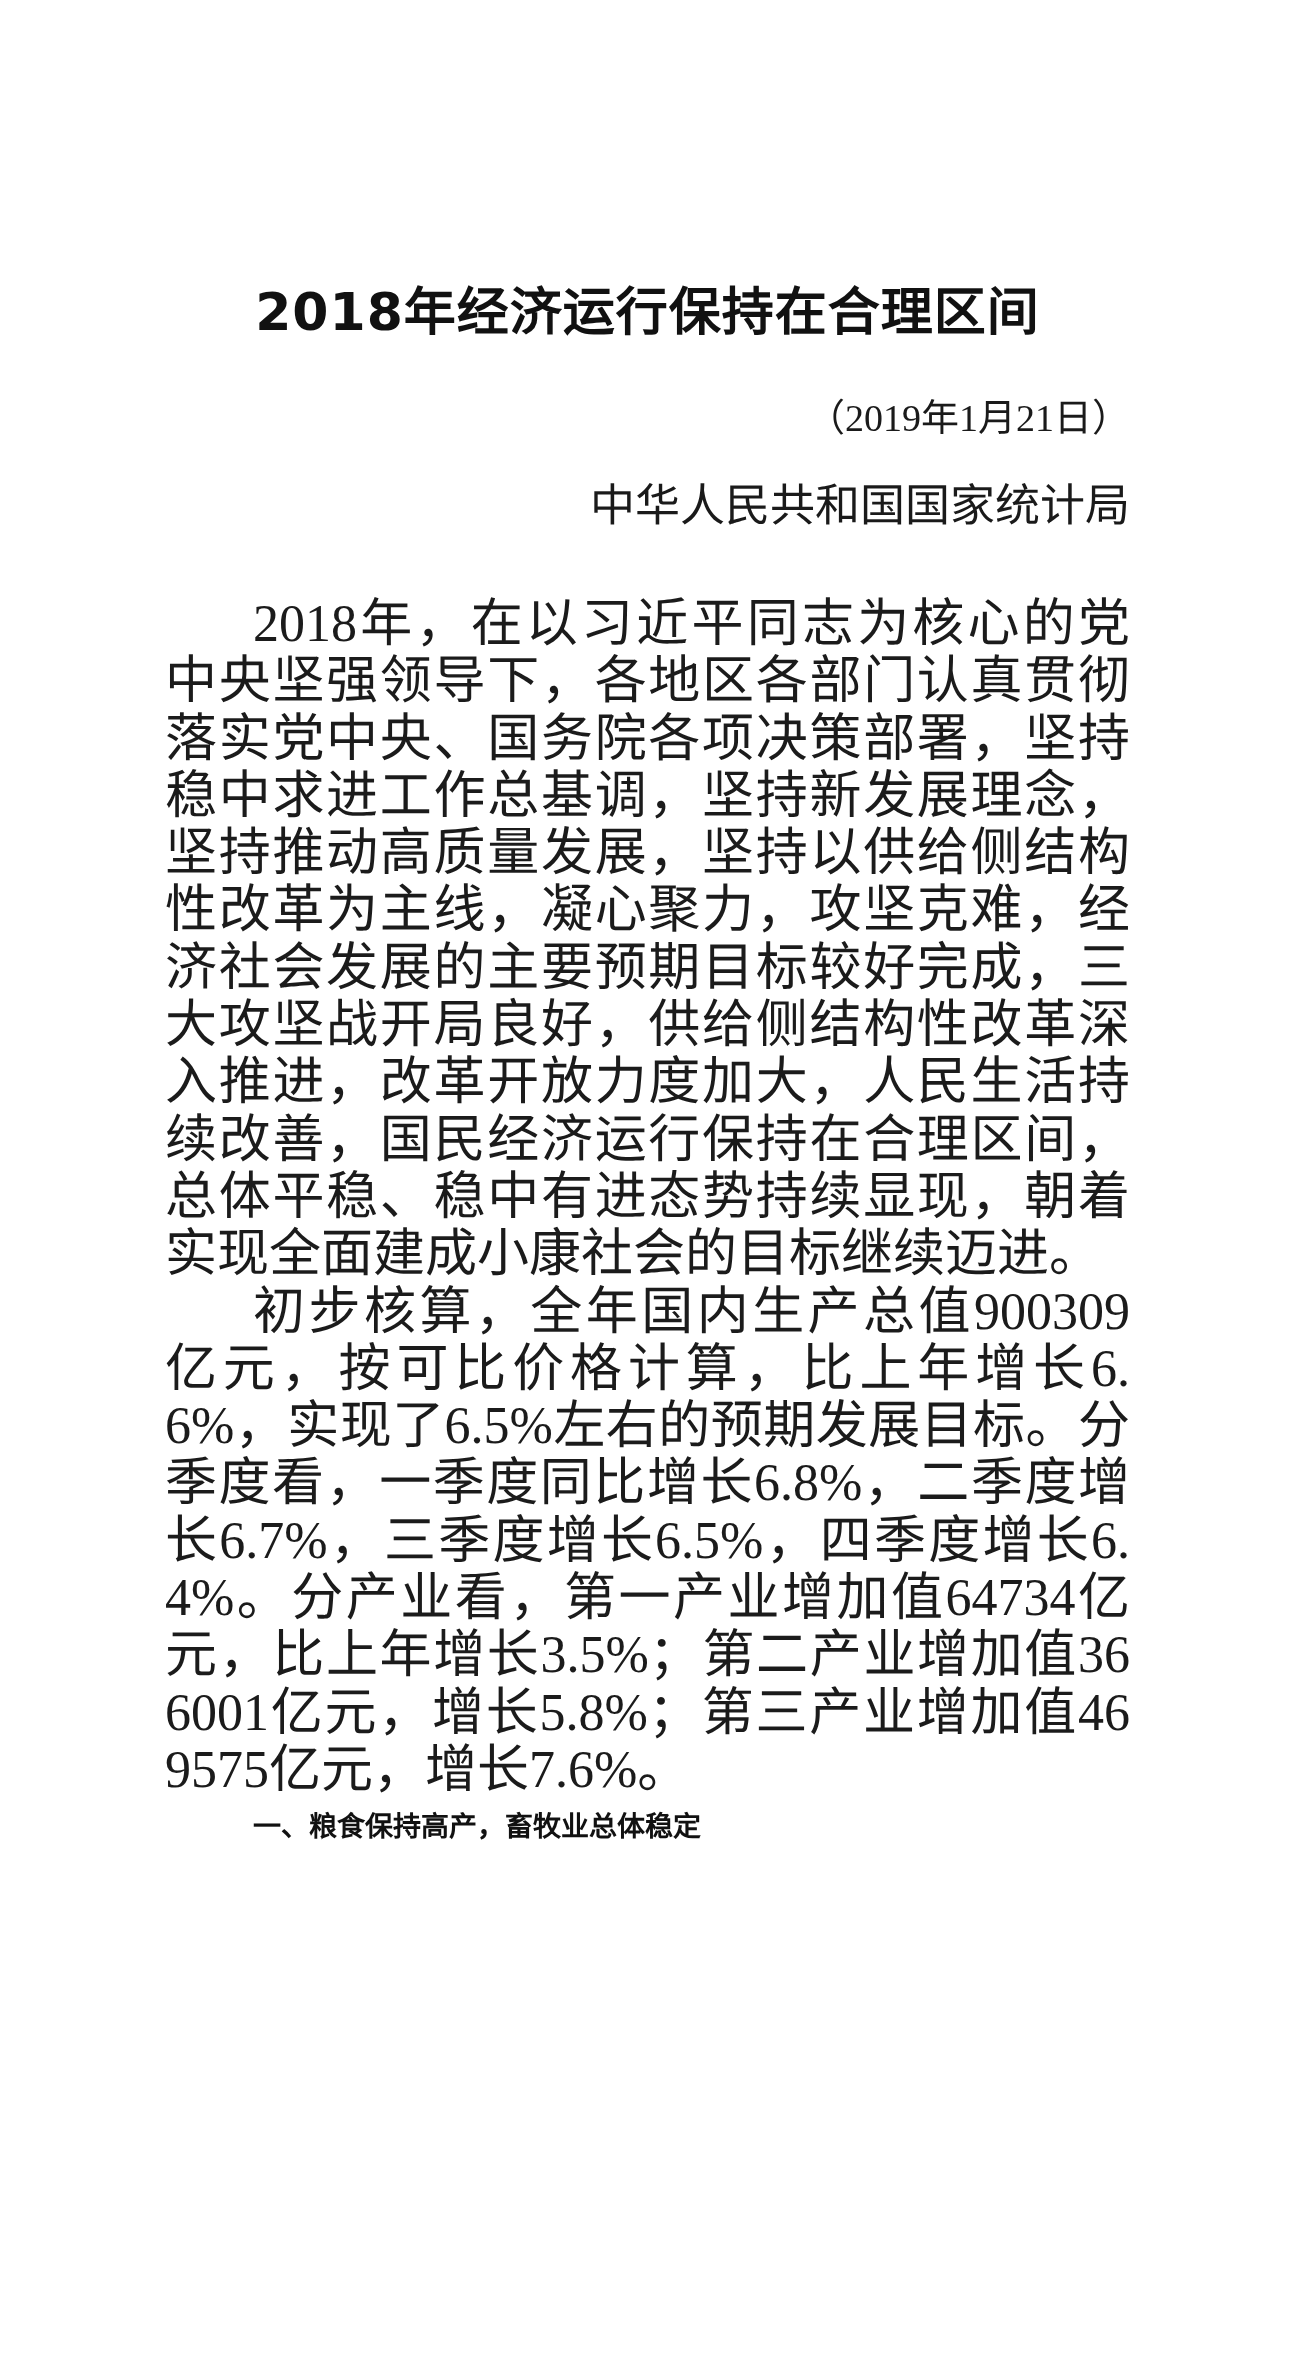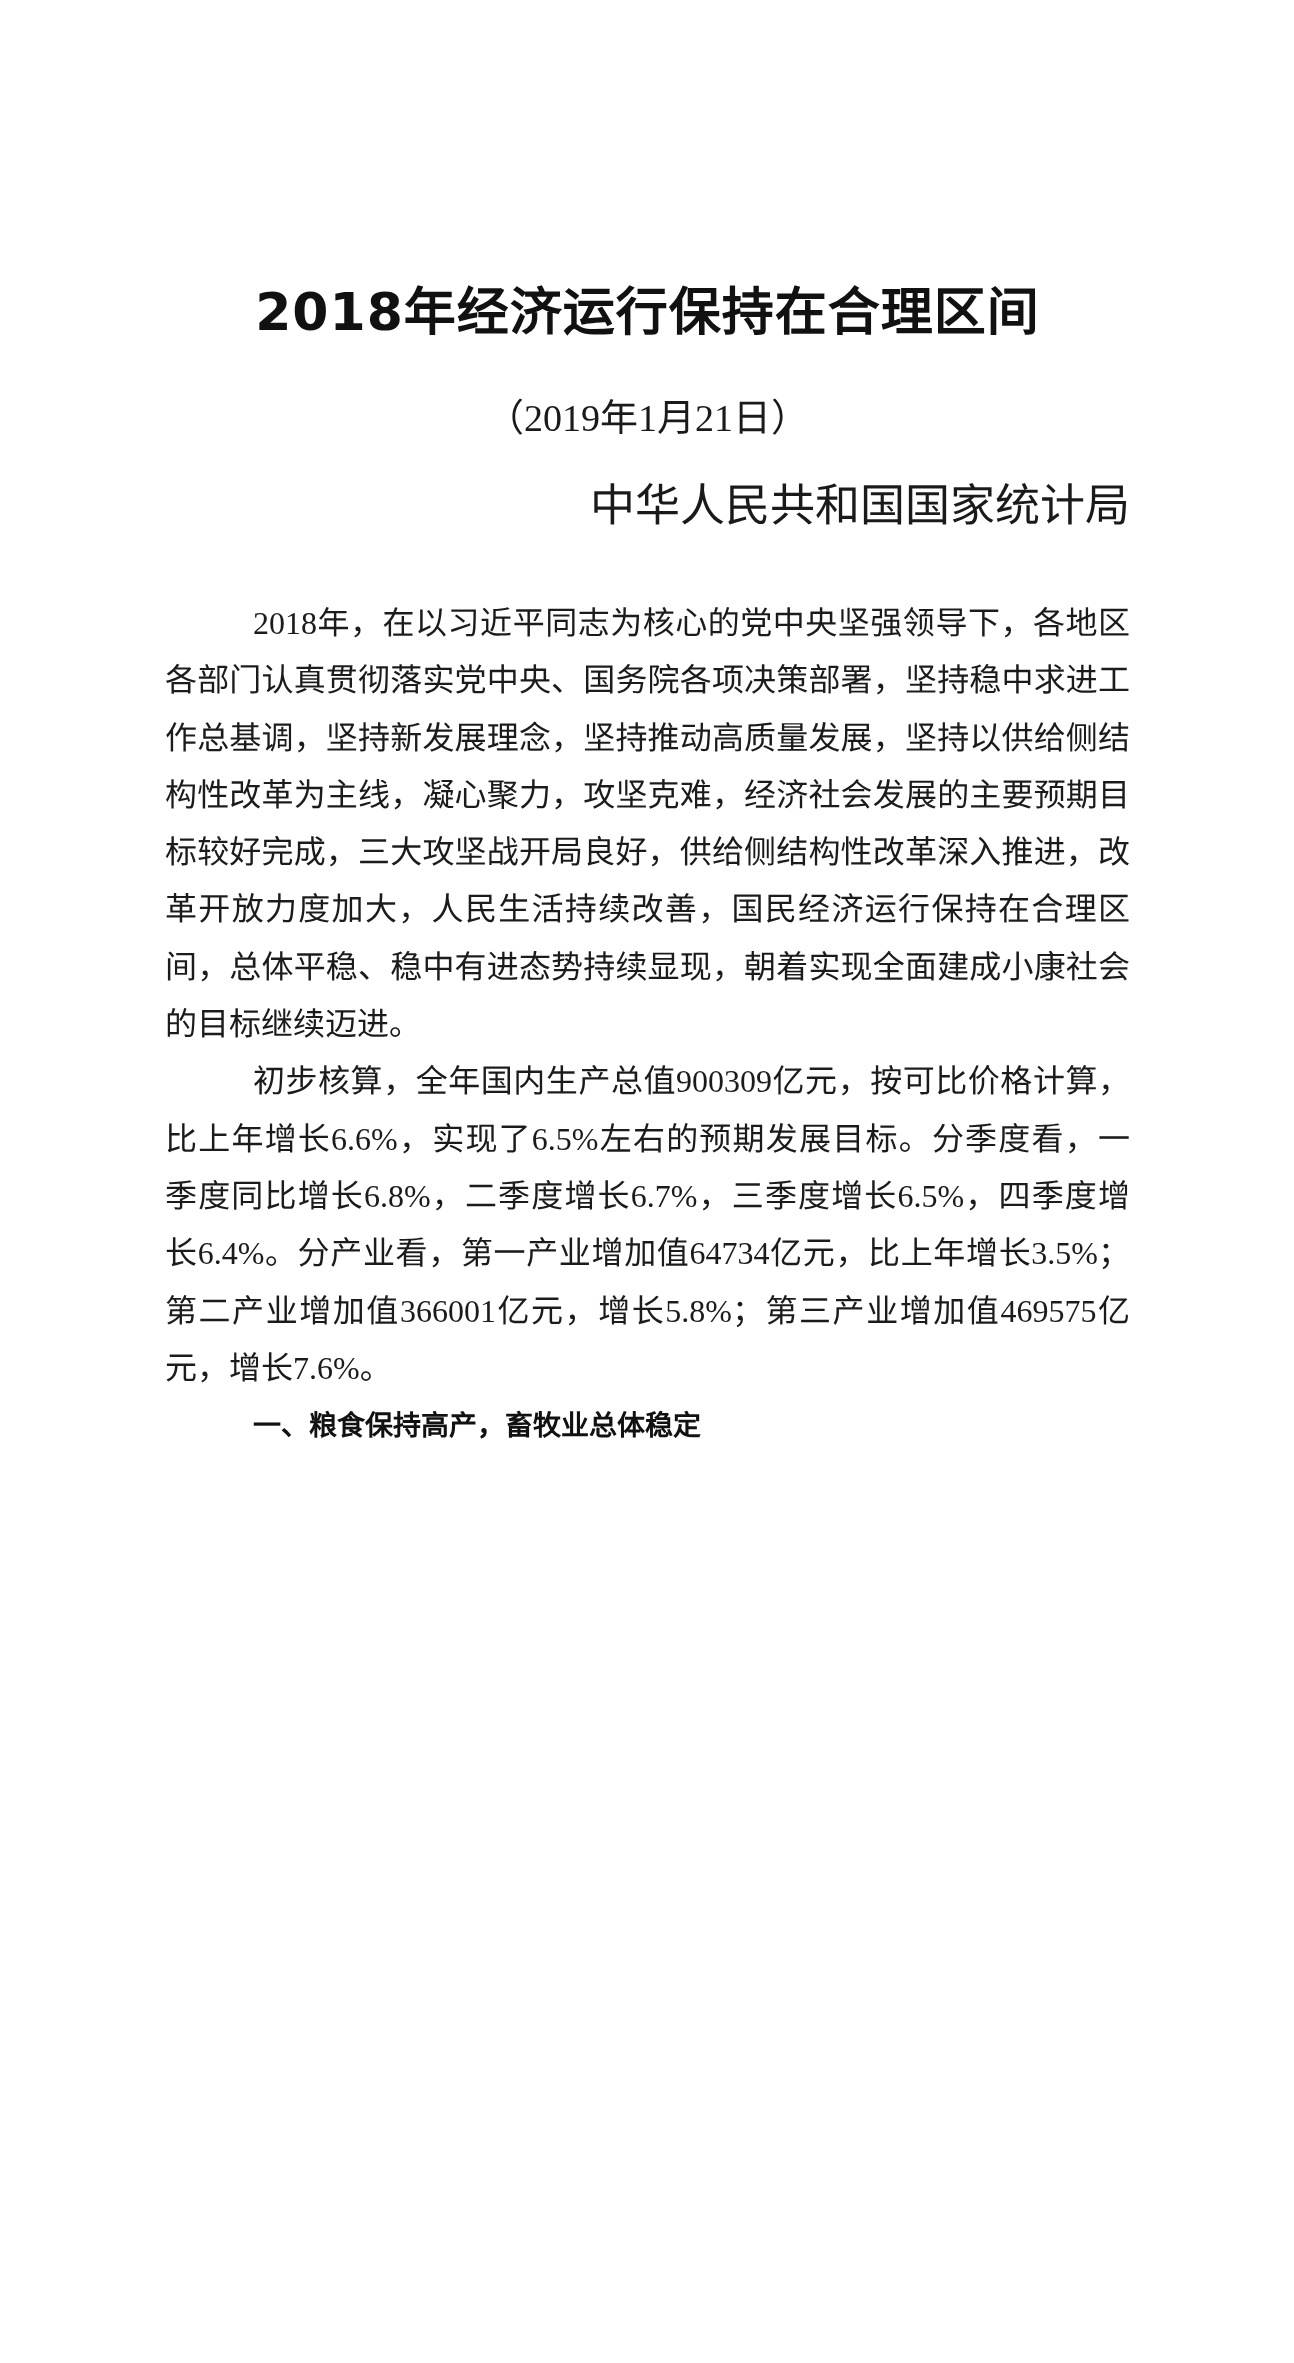--- a/index.html
+++ b/index.html
@@ -29,41 +29,41 @@
     font-size: 52px;
     line-height: 60px;
     letter-spacing: 1px;
     color: #111111;
   }
   .title-line {
     display: block;
   }
   .date-line {
     margin: 55px 0 0 0;
-    text-align: center;
+    text-align: right;
     font-family: "Liberation Serif", "DejaVu Serif", serif;
     font-size: 38px;
     line-height: 42px;
     color: #1a1a1a;
   }
   .author-line {
     margin: 44px 0 0 0;
     text-align: right;
     font-family: "Liberation Serif", "DejaVu Serif", serif;
     font-size: 45px;
     line-height: 46px;
     color: #1a1a1a;
   }
   .content {
     margin-top: 66px;
   }
   .body-para {
     margin: 0;
     font-family: "Liberation Serif", "DejaVu Serif", serif;
-    font-size: 32px;
+    font-size: 52px;
     line-height: 57.3px;
     text-align: justify;
     text-indent: 88px;
     color: #1b1b1b;
     word-break: break-all;
     overflow-wrap: break-word;
   }
   .section-heading {
     margin: 0;
     font-family: "DejaVu Sans", "Liberation Sans", sans-serif;

